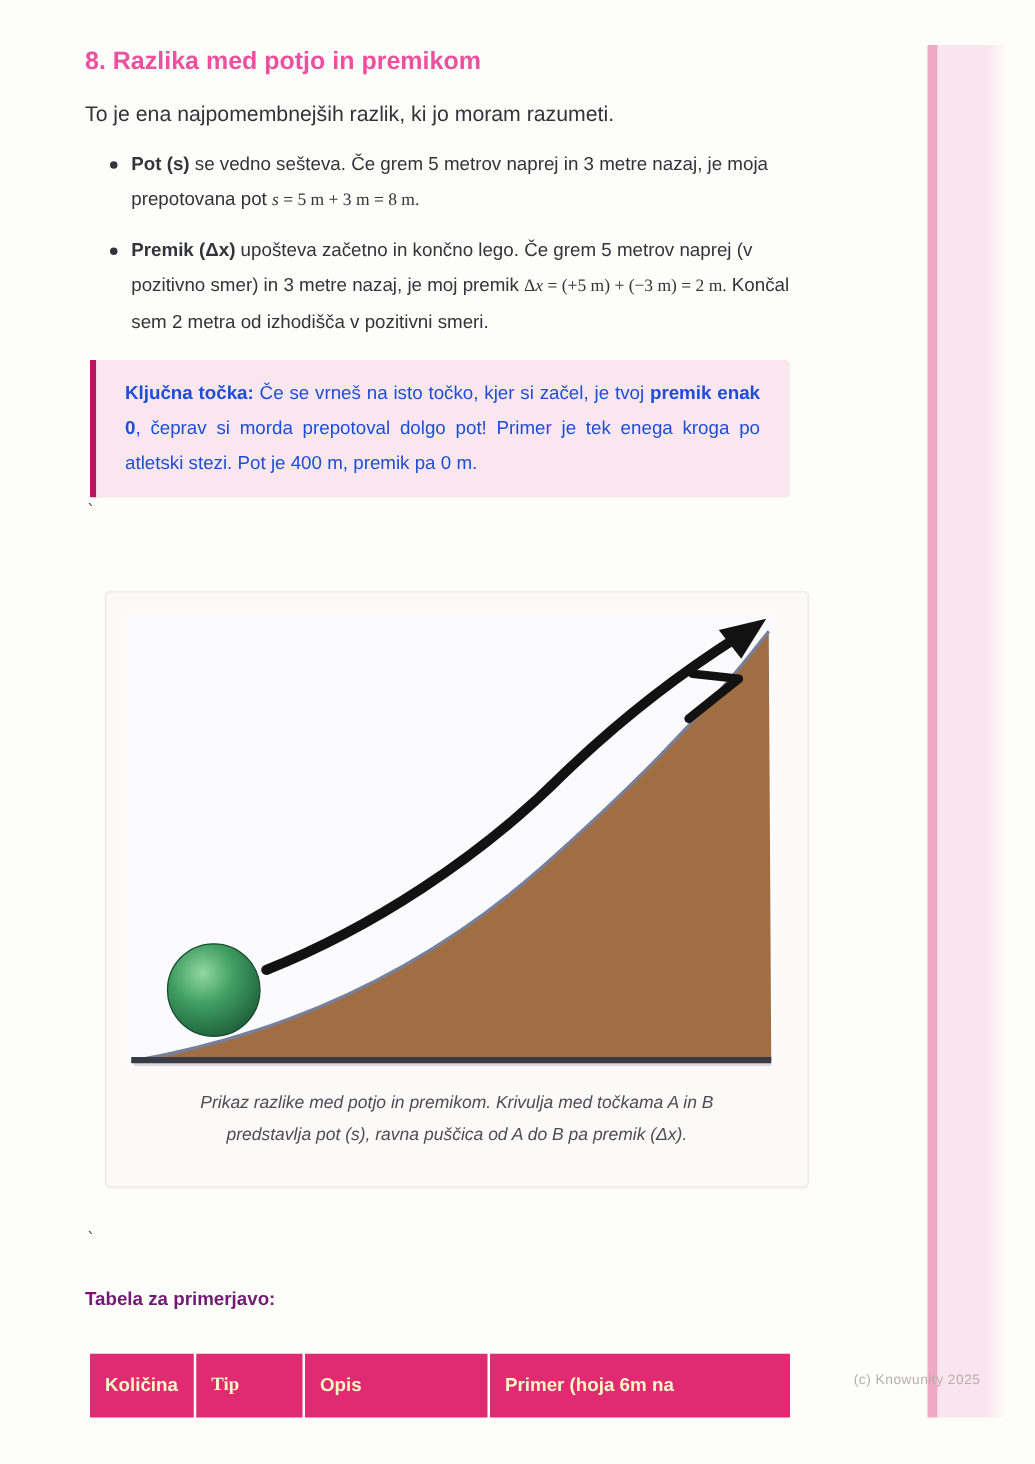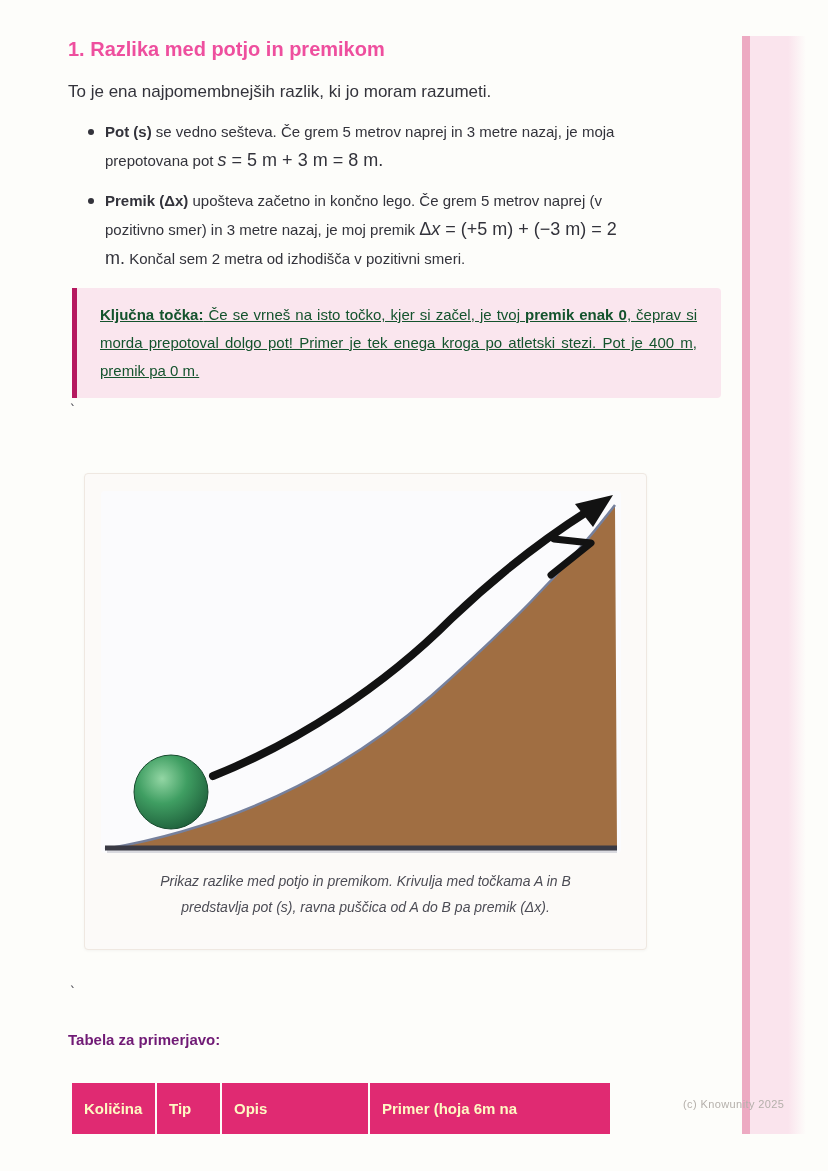--- a/index.html
+++ b/index.html
@@ -21,28 +21,28 @@
     list-style:none;
   }
   .bullets li {
     position:relative; padding-left:37px; font-size:15px;
     line-height:28px; margin-bottom:12px;
   }
   .bullets li .dot {
     position:absolute; left:20px; top:11px; width:6px; height:6px;
     border-radius:50%; background:#33333b;
   }
-  .math { font-family:Liberation Sans, sans-serif; font-size:18px; }
+  .math { font-family:Liberation Serif, serif; font-size:14px; }
   .math .var { font-style:italic; }
   .keybox {
-    position:absolute; left:72px; top:288px; width:649px; min-height:95px;
+    position:absolute; left:72px; top:288px; width:560px; min-height:95px;
     background:#fae6ee; border-left:5px solid #b5185f;
     border-radius:0 4px 4px 0;
     padding:13px 24px 13px 23px;
-    font-size:15px; line-height:28px; text-align:justify; color:#14532d;text-decoration:underline;
+    font-size:15px; line-height:28px; text-align:justify; color:#1d4ed8;
   }
   .tick {
     position:absolute; left:69px; font-size:13px; color:#44444c;
     font-family:"DejaVu Sans Mono", monospace;
   }
   .tick-1 { top:402px; }
   .tick-2 { top:984px; }
   .figure-card {
     position:absolute; left:72px; top:473px; width:563px; height:477px;
     background:#fcfaf8; border:1px solid #efe8e1; border-radius:4px;
@@ -64,42 +64,42 @@
   }
   .cmp-table {
     position:absolute; left:72px; top:1083px; width:562px; height:51px;
     display:flex; gap:2px;
   }
   .cmp-table .th {
     background:#e02a72; color:#fef9c3; font-weight:bold; font-size:15px;
     line-height:51px; padding-left:12px; overflow:hidden; white-space:nowrap;
   }
   .th.c0 { width:83px; }
-  .th.c1 { width:63px; }
+  .th.c1 { width:85px;font-family:Liberation Serif, serif; }
   .th.c2 { width:146px; }
   .th.c3 { width:240px; }
   .strip-light {
     position:absolute; left:750px; top:36px; width:56px; height:1098px;
     background:linear-gradient(90deg, #fae4ed 0%, #fae4ed 68%, rgba(250,228,237,0) 100%);
   }
   .strip-bar {
     position:absolute; left:742px; top:36px; width:8px; height:1098px;
     background:#edaac2;
   }
   .watermark {
     position:absolute; left:683px; top:1098px; z-index:5;
     font-size:11px; letter-spacing:0.4px; color:#b5b0ab;
   }
 </style>
 </head>
 <body>
 
 <div class="page">
 
-  <h1 class="title">1. Razlika med potjo in premikom</h1>
+  <h1 class="title">8. Razlika med potjo in premikom</h1>
 
   <p class="intro">To je ena najpomembnejših razlik, ki jo moram razumeti.</p>
 
   <ul class="bullets">
     <li>
       <span class="dot"></span>
       <b>Pot (s)</b><span> se vedno sešteva. Če grem 5 metrov naprej in 3 metre nazaj, je moja prepotovana pot </span><span class="math"><span class="var">s</span><span> = 5 m + 3 m = 8 m.</span></span>
     </li>
     <li>
       <span class="dot"></span>

